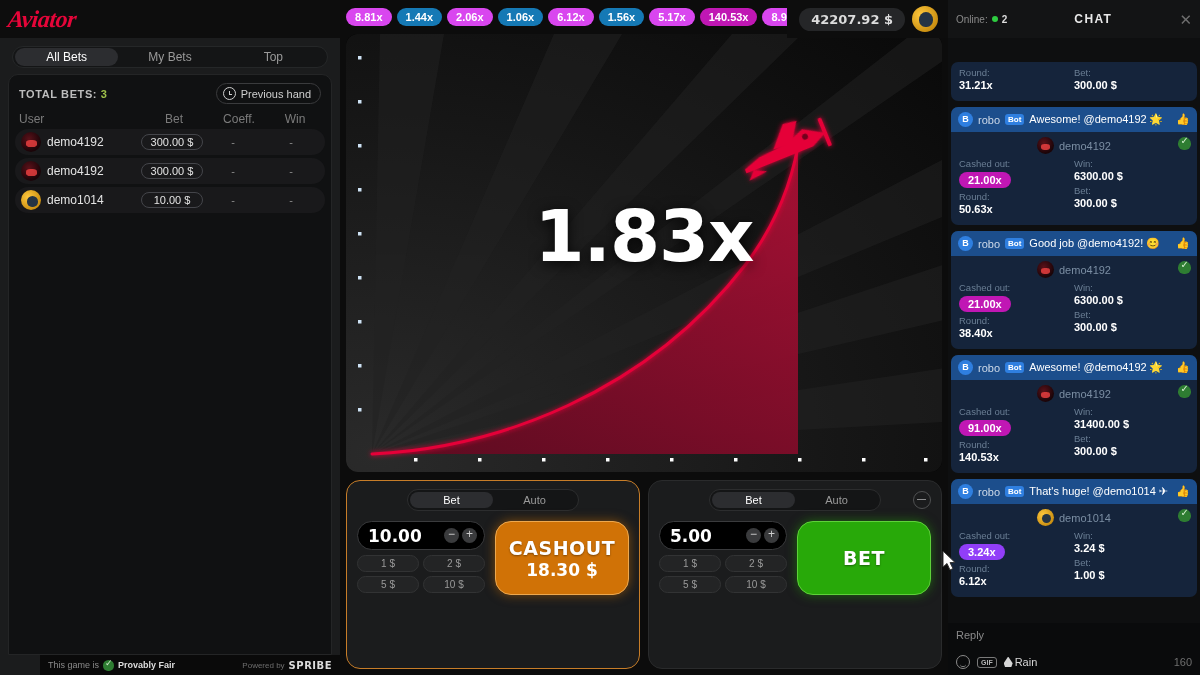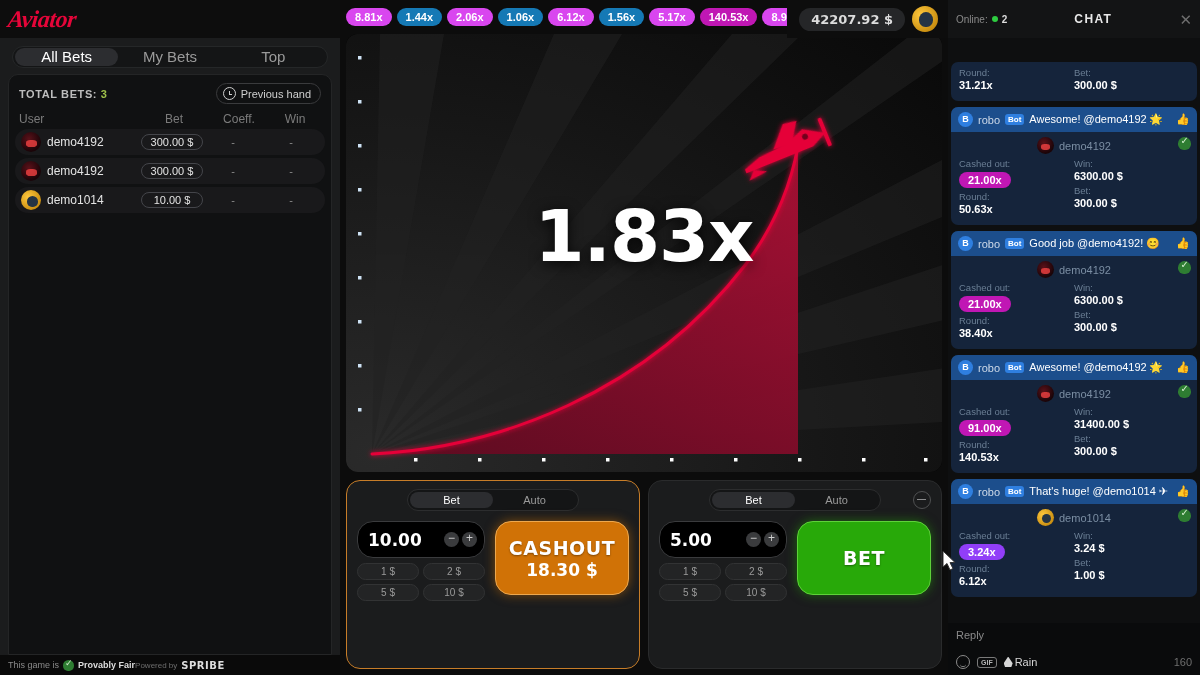--- a/index.html
+++ b/index.html
@@ -13,21 +13,21 @@
   .app { position:relative; width:1200px; height:675px; display:flex; }
 
   
   .left { width:340px; height:675px; background:#1b1c1d; position:relative; display:flex; flex-direction:column; }
   .brand-bar { height:38px; background:#0d0d0d; display:flex; align-items:center; padding-left:8px; }
   .logo { font-family:"Liberation Serif", serif; font-style:italic; font-weight:bold;
           font-size:24px; color:#e50539; letter-spacing:-0.5px; transform:skewX(-6deg); }
   .tabs-wrap { padding:8px 12px 6px 12px; }
   .tabs { background:#141516; border-radius:14px; height:22px; display:flex; align-items:center;
           padding:2px; border:1px solid #252728; }
-  .tab { flex:1; text-align:center; font-size:15px; color:#9a9a9a; line-height:18px;
+  .tab { flex:1; text-align:center; font-size:12px; color:#9a9a9a; line-height:18px;
          border-radius:11px; cursor:pointer; }
   .tab.active { background:#2c2d30; color:#fff; }
   .bets-card { margin:0 8px; background:#101112; border:1px solid #242526; border-radius:10px 10px 0 0;
                flex:1; display:flex; flex-direction:column; overflow:hidden; }
   .bets-head { display:flex; align-items:center; justify-content:space-between; padding:8px 10px 4px 10px; }
   .total-bets { font-size:11px; letter-spacing:0.6px; color:#bdbdbd; font-weight:bold; }
   .total-bets b { color:#9ec04a; }
   .prev-hand { display:flex; align-items:center; gap:5px; border:1px solid #3a3b3d; border-radius:12px;
                padding:3px 9px 3px 6px; font-size:11px; color:#cfcfcf; cursor:pointer; }
   .ico-history { width:13px; height:13px; border:1.4px solid #cfcfcf; border-radius:50%;
@@ -45,21 +45,21 @@
   .avatar.gold { background:radial-gradient(circle at 35% 35%,#ffc83d,#c88d10 75%); }
   .avatar:after { content:""; position:absolute; left:5px; top:8px; width:11px; height:7px; border-radius:40%;
                   background:rgba(255,70,70,.75); }
   .avatar.gold:after { background:#253444; left:6px; top:6px; width:11px; height:11px; border-radius:50% 50% 45% 45%; }
   .uname { font-size:12px; color:#e3e3e3; width:94px; }
   .bet-pill { width:62px; text-align:center; font-size:11px; color:#e3e3e3; border:1px solid #44454a;
               border-radius:10px; padding:1px 0; }
   .coef-cell { width:60px; text-align:center; font-size:11px; color:#8d8d8d; }
   .win-cell { flex:1; text-align:center; font-size:11px; color:#8d8d8d; }
   .footer { height:20px; background:#0a0a0a; display:flex; align-items:center;
-            padding:0 8px; }
+            justify-content:space-between; padding:0 8px;margin-left:40px; }
   .fair { display:flex; align-items:center; gap:4px; font-size:9px; color:#8a8a8a; }
   .fair b { color:#ddd; font-weight:bold; }
   .shield { width:11px; height:11px; border-radius:50% 50% 45% 45%; background:#2e7d32; position:relative; }
   .shield:after { content:"✓"; position:absolute; left:2px; top:-2px; font-size:9px; color:#cfe9c9; }
   .powered { font-size:8px; color:#6e6e6e; display:flex; align-items:center; gap:4px; }
   .spribe { font-size:10px; font-weight:bold; color:#ddd; letter-spacing:0.5px;
             font-family:"DejaVu Sans", sans-serif; }
 
   
   .center { width:608px; height:675px; background:#0c0c0c; position:relative; display:flex; flex-direction:column; }
@@ -83,21 +83,21 @@
   .bpanel { flex:1; background:#1b1c1d; border-radius:14px; border:1px solid #2a2b2c;
             position:relative; padding:8px 10px 10px 10px; }
   .bpanel.active { border:1px solid #c77d28; }
   .bp-tabs { width:172px; margin:0 auto 10px auto; background:#141516; border:1px solid #2c2d2e;
              border-radius:12px; display:flex; padding:2px; }
   .bp-tab { flex:1; text-align:center; font-size:11px; color:#9a9a9a; line-height:16px;
             border-radius:10px; cursor:pointer; }
   .bp-tab.active { background:#2c2d30; color:#fff; }
   .bp-body { display:flex; gap:10px; align-items:flex-start; }
   .stake-col { width:128px; }
-  .stake-box { background:#000; border:1px solid #3a3b3d; border-radius:16px; height:37px;
+  .stake-box { background:#000; border:1px solid #3a3b3d; border-radius:16px; height:29px;
                display:flex; align-items:center; justify-content:space-between; padding:0 7px 0 10px; }
   .stake-val { font-size:17px; font-weight:bold; color:#fff; font-family:"DejaVu Sans", sans-serif; }
   .stepper { display:flex; gap:3px; }
   .sbtn { width:15px; height:15px; border-radius:50%; background:#3a3b3d; color:#cfcfcf;
           font-size:12px; line-height:13px; text-align:center; cursor:pointer; }
   .quick { display:flex; flex-wrap:wrap; gap:4px; margin-top:5px; }
   .qbtn { width:62px; text-align:center; font-size:10px; color:#9a9a9a; background:#232425;
           border:1px solid #323334; border-radius:10px; padding:2px 0; cursor:pointer; }
   .action { flex:1; border-radius:16px; display:flex; flex-direction:column; align-items:center;
             justify-content:center; cursor:pointer; height:74px; }

